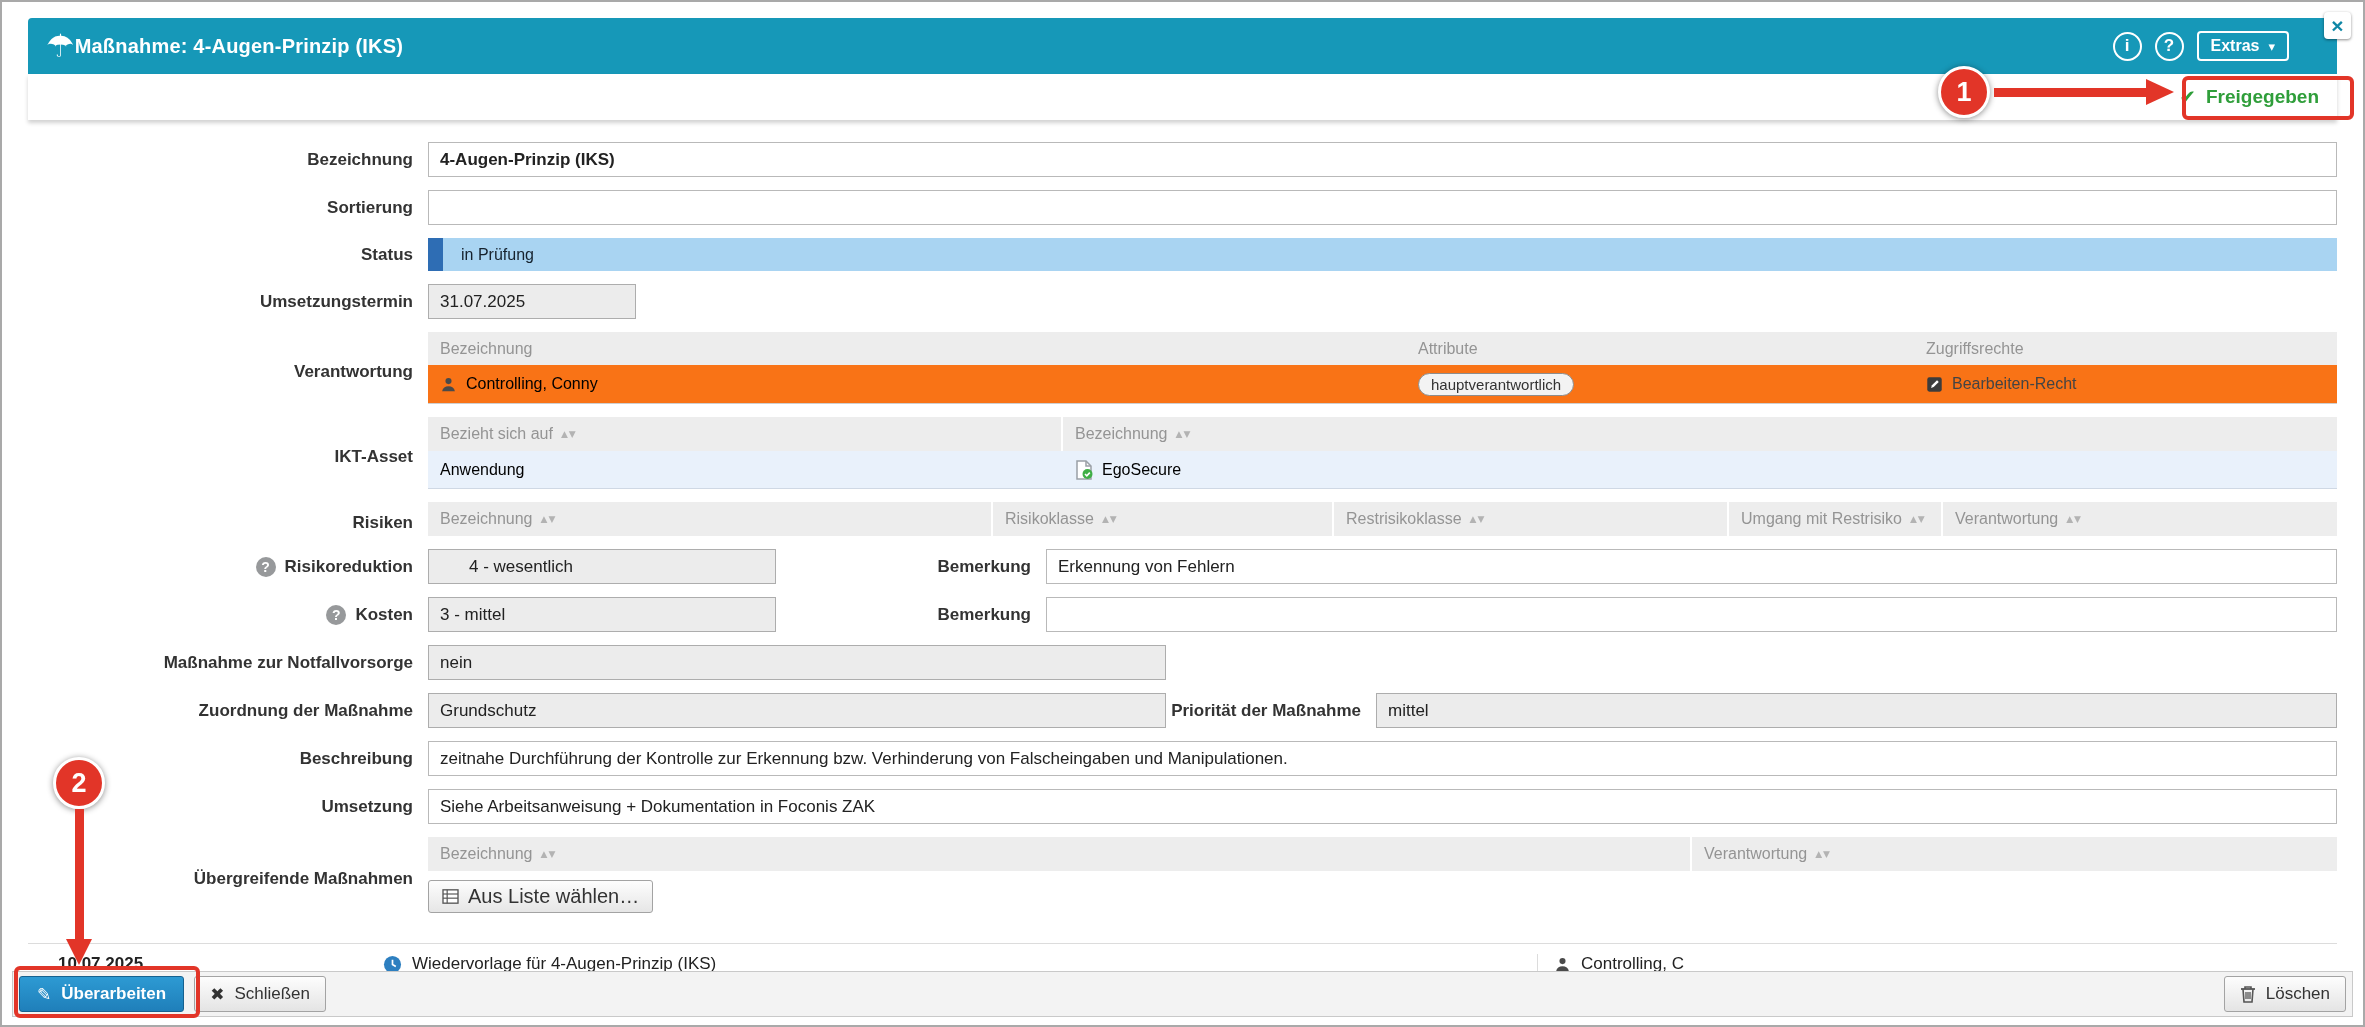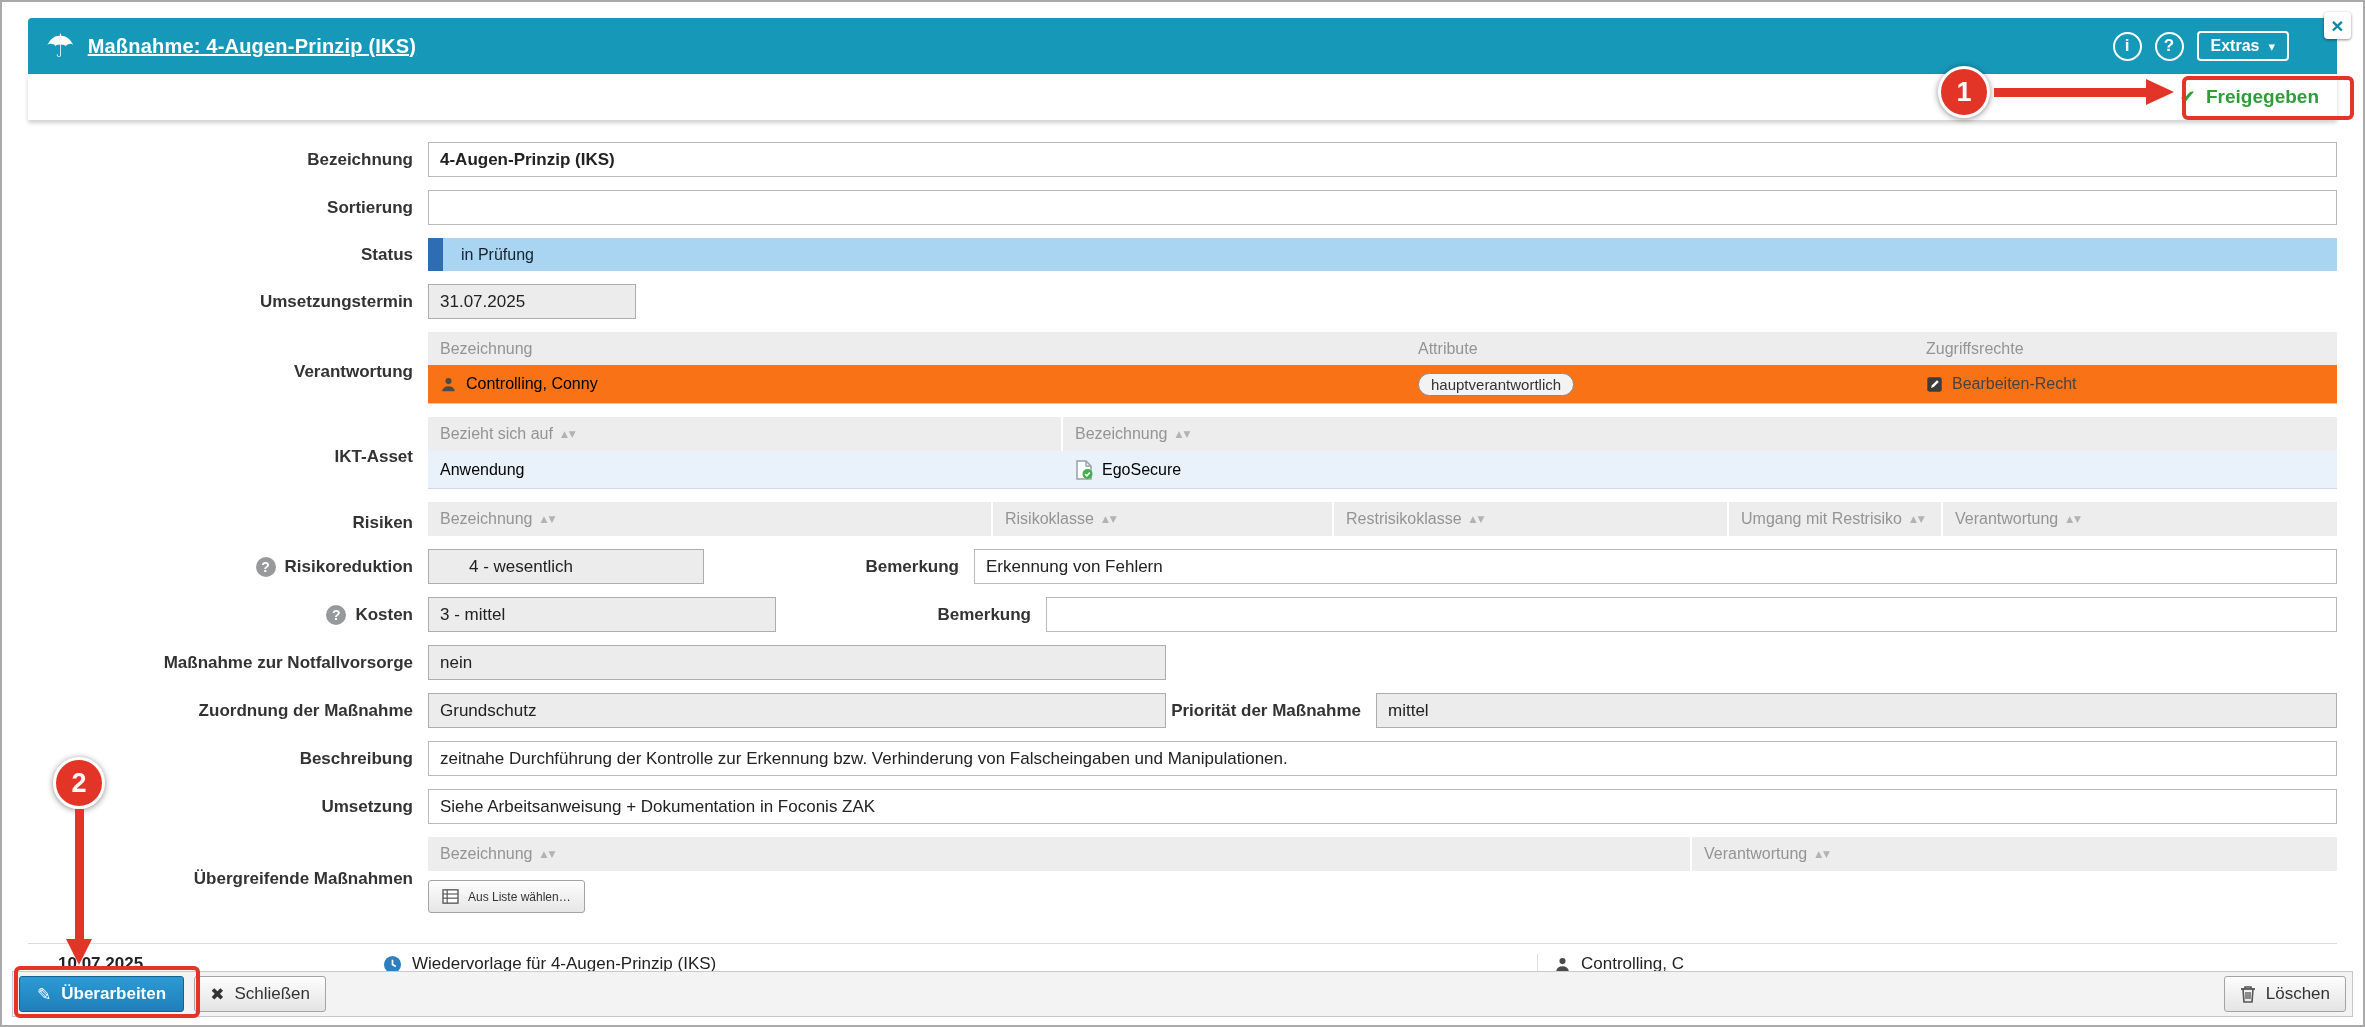--- a/index.html
+++ b/index.html
@@ -5,21 +5,21 @@
   * { box-sizing: border-box; }
   body { margin:0; background:#fff; font-family:"Liberation Sans","DejaVu Sans",sans-serif; }
   .frame { position:relative; width:2365px; height:1027px; background:#fff;
            border:2px solid #a9a9a9; overflow:hidden; padding:8px; }
 
   
   .dialog-head { margin:8px 18px 0 18px; }
   .titlebar { height:56px; background:#1698b8; border-radius:4px 4px 0 0;
               display:flex; align-items:center; padding:0 18px; color:#fff; }
   .umbrella { font-family:"DejaVu Sans",sans-serif; font-size:32px; line-height:1; }
-  .title { font-size:20px; font-weight:bold; margin-left:13px; letter-spacing:.2px;text-decoration:underline; }
+  .title { font-size:20px; font-weight:bold; letter-spacing:.2px; }
   .tb-right { margin-left:auto; display:flex; align-items:center; gap:13px; margin-right:30px; }
   .circle-btn { width:29px; height:29px; border:2px solid #fff; border-radius:50%;
                 display:flex; align-items:center; justify-content:center;
                 font-size:17px; font-weight:bold; cursor:pointer; }
   .extras-btn { border:2px solid #fff; border-radius:4px; padding:4px 12px; font-size:16px;
                 font-weight:bold; display:flex; align-items:center; gap:9px; cursor:pointer; }
   .caret { font-family:"DejaVu Sans",sans-serif; font-size:13px; }
   .close-btn { position:absolute; top:10px; right:12px; width:27px; height:27px; background:#fff;
                border-radius:4px; color:#0f87a6; font-size:21px; font-weight:bold;
                display:flex; align-items:center; justify-content:center;
@@ -72,21 +72,21 @@
   .w-u1 { width:1264px; } .w-u2 { flex:1; }
   .ikt-row { background:#e9f1fb; height:38px; border-bottom:1px solid #cfd8e4; }
   .v-row { height:39px; }
 
   .inline-lbl { width:270px; flex-shrink:0; text-align:right; padding-right:15px;
                 font-weight:bold; font-size:17px; color:#333; }
   .inline-lbl.prio { width:210px; }
   .grow { flex:1; min-width:0; }
 
   .btn { display:inline-flex; align-items:center; gap:9px; border:1px solid #a3a3a3; border-radius:3px;
-         background:linear-gradient(#fdfdfd,#e6e6e6); height:33px; padding:0 13px; font-size:12px;
+         background:linear-gradient(#fdfdfd,#e6e6e6); height:33px; padding:0 13px; font-size:20px;
          color:#333; cursor:pointer; }
 
   .hist { display:flex; align-items:flex-start; border-top:1px solid #dcdcdc; margin-top:30px;
           padding:10px 0 20px 30px; font-size:17px; color:#222; }
   .hist-date { width:325px; font-weight:bold; color:#222; }
   .hist-desc { flex:1; display:flex; align-items:center; gap:10px; }
   .hist-person { width:800px; display:flex; align-items:center; gap:10px;
                  border-left:1px solid #dcdcdc; padding-left:16px; }
 
   
@@ -273,21 +273,21 @@
         </div>
       </div>
     </div>
 
     <div class="row">
       <div class="lbl">
         <span class="help-dot">?</span>
         <span>Risikoreduktion</span>
       </div>
       <div class="fields" style="display:flex;align-items:center;">
-        <div class="input ro" style="width:276px;padding-left:40px;">4 - wesentlich</div>
+        <div class="input ro" style="width:348px;padding-left:40px;">4 - wesentlich</div>
         <div class="inline-lbl">Bemerkung</div>
         <div class="input grow">Erkennung von Fehlern</div>
       </div>
     </div>
 
     <div class="row">
       <div class="lbl">
         <span class="help-dot">?</span>
         <span>Kosten</span>
       </div>

